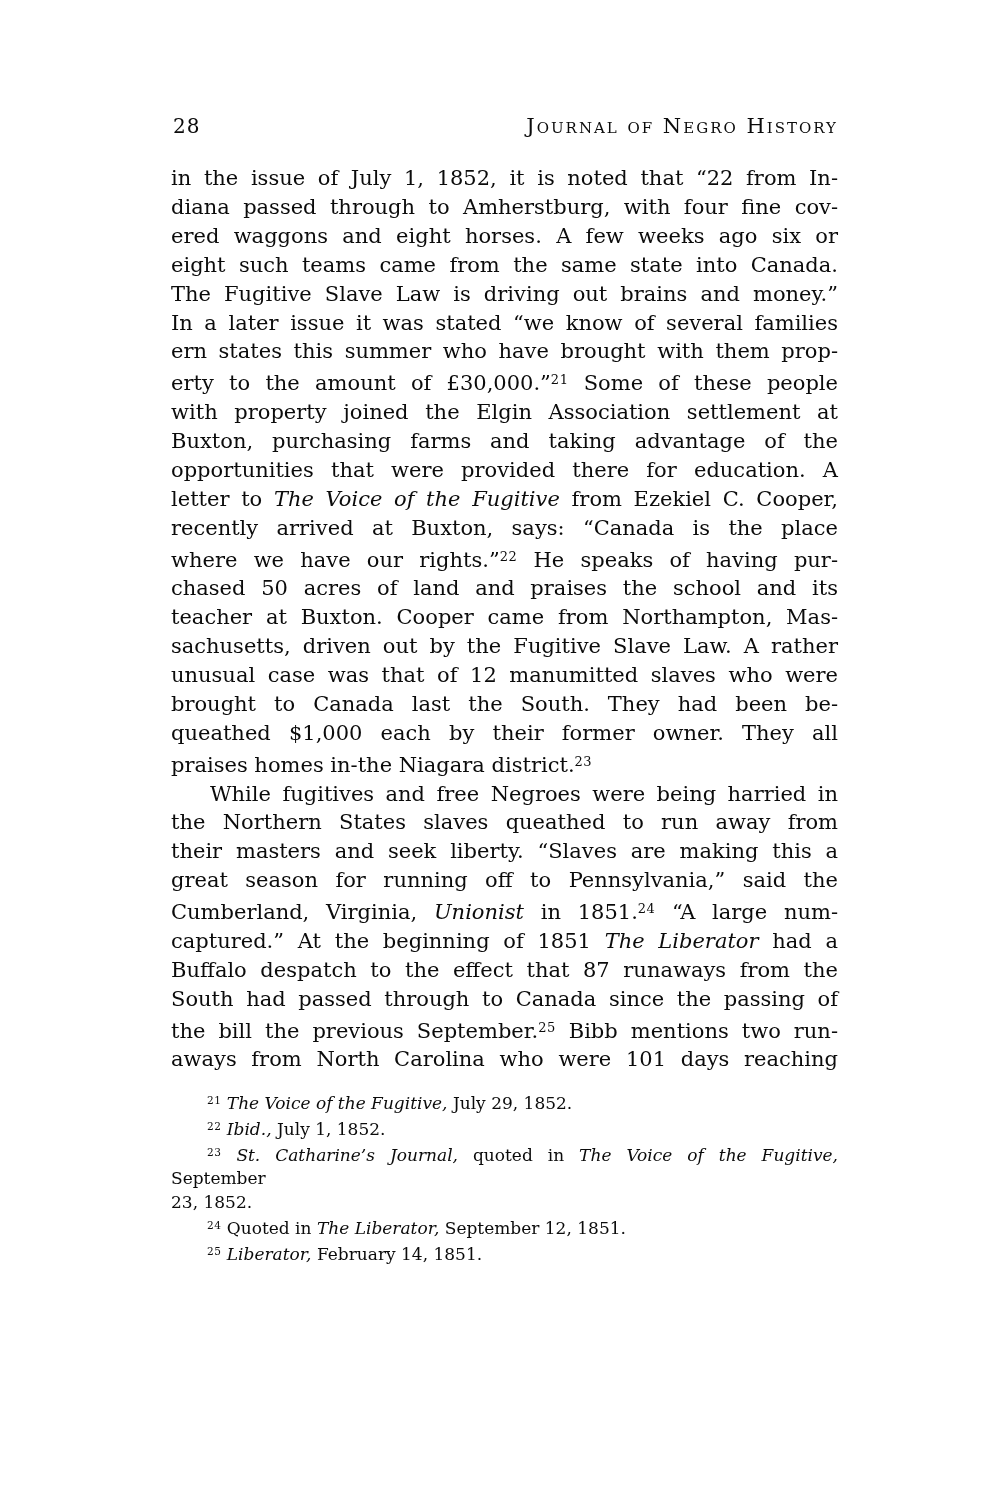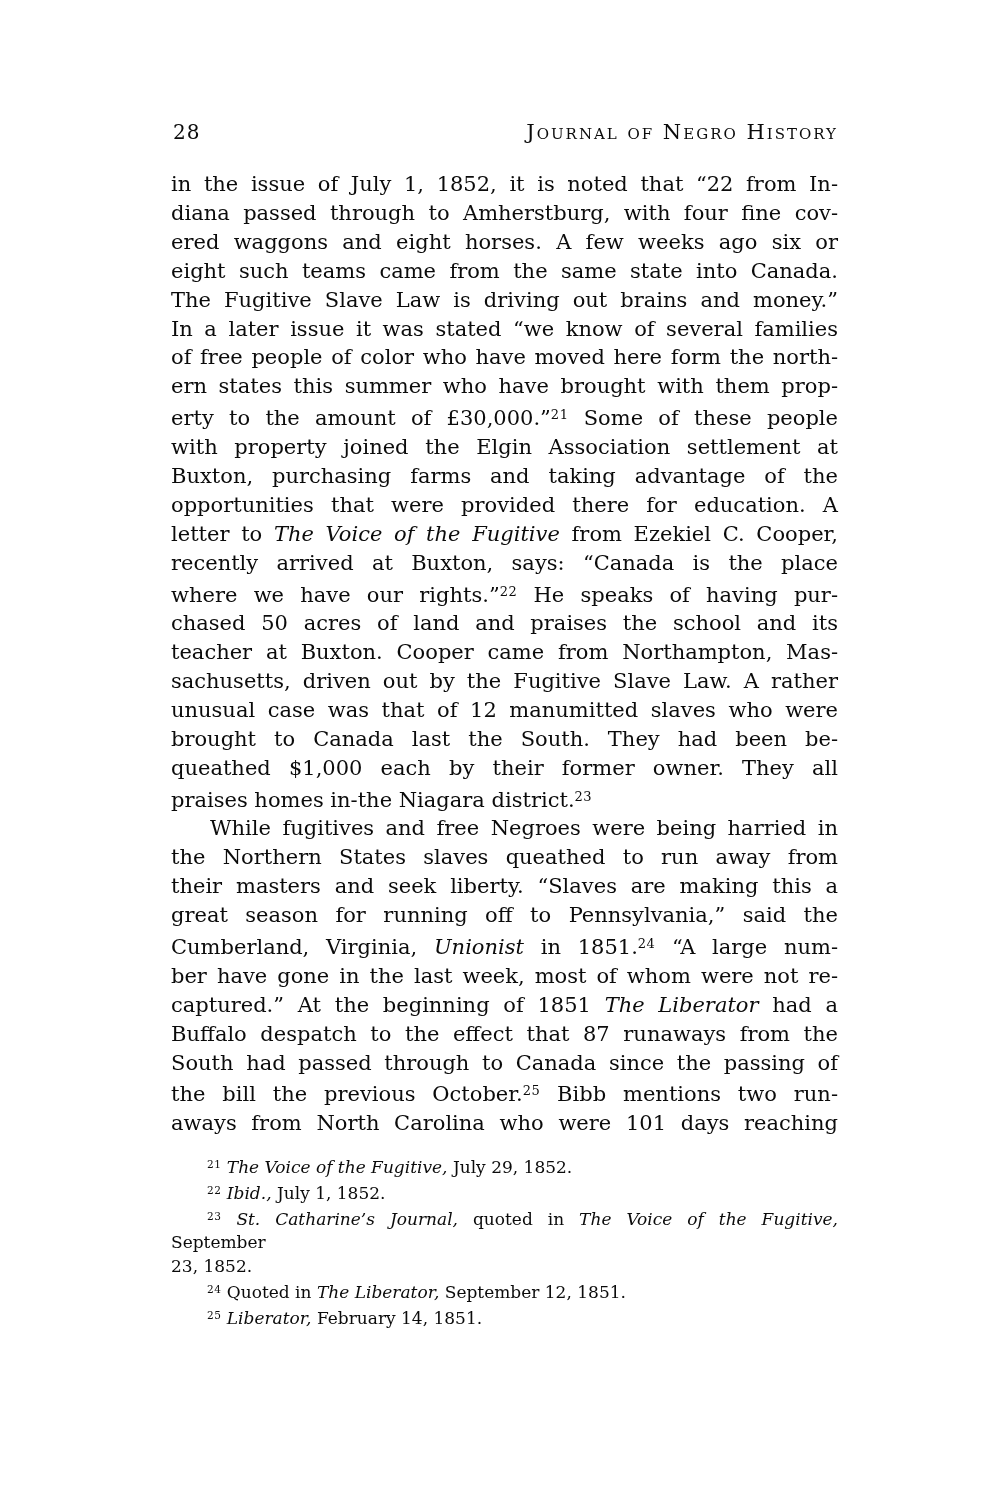--- a/index.html
+++ b/index.html
@@ -3,21 +3,21 @@
 <meta charset="utf-8">
 <style>
   html, body { margin: 0; padding: 0; }
   body {
     width: 1000px; height: 1495px;
     background: #ffffff;
     font-family: "DejaVu Serif", "Liberation Serif", serif;
     color: #0b0b0b;
   }
   .page { position: relative; width: 1000px; height: 1495px; overflow: hidden; }
-  .textblock { position: absolute; left: 171px; top: 119px; width: 667px; }
+  .textblock { position: absolute; left: 171px; top: 113px; width: 667px; }
 
   .header { position: relative; height: 27px; font-size: 20px; line-height: 27px; }
   .pagenum { position: absolute; left: 2px; top: 0; letter-spacing: 1px; }
   .title {
     display: block; text-align: right;
     font-variant: small-caps; letter-spacing: 2px;
     font-size: 21px;
   }
 
   .bodytext { margin-top: 24px; font-size: 21px; line-height: 28.9px; }
@@ -40,46 +40,44 @@
       <span class="pagenum">28</span>
       <span class="title">Journal of Negro History</span>
     </div>
     <div class="bodytext" id="bodytext">
         <div class="line just"><span>in the issue of July 1, 1852, it is noted that “22 from In-</span></div>
         <div class="line just"><span>diana passed through to Amherstburg, with four fine cov-</span></div>
         <div class="line just"><span>ered waggons and eight horses.  A few weeks ago six or</span></div>
         <div class="line just"><span>eight such teams came from the same state into Canada.</span></div>
         <div class="line just"><span>The Fugitive Slave Law is driving out brains and money.”</span></div>
         <div class="line just"><span>In a later issue it was stated “we know of several families</span></div>
-        <div class="line just"><span>of free people of color who have moved here form the north-</span></div>
         <div class="line just"><span>ern states this summer who have brought with them prop-</span></div>
         <div class="line just"><span>erty to the amount of £30,000.”</span><span class="sup">21</span><span> Some of these people</span></div>
         <div class="line just"><span>with property joined the Elgin Association settlement at</span></div>
         <div class="line just"><span>Buxton, purchasing farms and taking advantage of the</span></div>
         <div class="line just"><span>opportunities that were provided there for education.  A</span></div>
         <div class="line just"><span>letter to </span><span class="it">The Voice of the Fugitive</span><span> from Ezekiel C. Cooper,</span></div>
         <div class="line just"><span>recently arrived at Buxton, says: “Canada is the place</span></div>
         <div class="line just"><span>where we have our rights.”</span><span class="sup">22</span><span> He speaks of having pur-</span></div>
         <div class="line just"><span>chased 50 acres of land and praises the school and its</span></div>
         <div class="line just"><span>teacher at Buxton.  Cooper came from Northampton, Mas-</span></div>
         <div class="line just"><span>sachusetts, driven out by the Fugitive Slave Law.  A rather</span></div>
         <div class="line just"><span>unusual case was that of 12 manumitted slaves who were</span></div>
         <div class="line just"><span>brought to Canada last the South.  They had been be-</span></div>
         <div class="line just"><span>queathed $1,000 each by their former owner.  They all</span></div>
         <div class="line"><span>praises homes in-the Niagara district.</span><span class="sup">23</span></div>
         <div class="line just ind"><span>While fugitives and free Negroes were being harried in</span></div>
         <div class="line just"><span>the Northern States slaves queathed to run away from</span></div>
         <div class="line just"><span>their masters and seek liberty.  “Slaves are making this a</span></div>
         <div class="line just"><span>great season for running off to Pennsylvania,” said the</span></div>
         <div class="line just"><span>Cumberland, Virginia, </span><span class="it">Unionist</span><span> in 1851.</span><span class="sup">24</span><span> “A large num-</span></div>
-        <div class="line just"><span>ber have gone in the last week, most of whom were not re-</span></div>
         <div class="line just"><span>captured.”  At the beginning of 1851 </span><span class="it">The Liberator</span><span> had a</span></div>
         <div class="line just"><span>Buffalo despatch to the effect that 87 runaways from the</span></div>
         <div class="line just"><span>South had passed through to Canada since the passing of</span></div>
-        <div class="line just"><span>the bill the previous October.</span><span class="sup">25</span><span> Bibb mentions two run-</span></div>
+        <div class="line just"><span>the bill the previous September.</span><span class="sup">25</span><span> Bibb mentions two run-</span></div>
         <div class="line just"><span>aways from North Carolina who were 101 days reaching</span></div>
       </div>
     <div class="footnotes" id="footnotes">
         <div class="line ind"><span class="sup">21</span><span> </span><span class="it">The Voice of the Fugitive,</span><span> July 29, 1852.</span></div>
         <div class="line ind"><span class="sup">22</span><span> </span><span class="it">Ibid.,</span><span> July 1, 1852.</span></div>
         <div class="line just ind"><span class="sup">23</span><span> </span><span class="it">St. Catharine’s Journal,</span><span> quoted in </span><span class="it">The Voice of the Fugitive,</span><span> September</span></div>
         <div class="line"><span>23, 1852.</span></div>
         <div class="line ind"><span class="sup">24</span><span> Quoted in </span><span class="it">The Liberator,</span><span> September 12, 1851.</span></div>
         <div class="line ind"><span class="sup">25</span><span> </span><span class="it">Liberator,</span><span> February 14, 1851.</span></div>
       </div>

